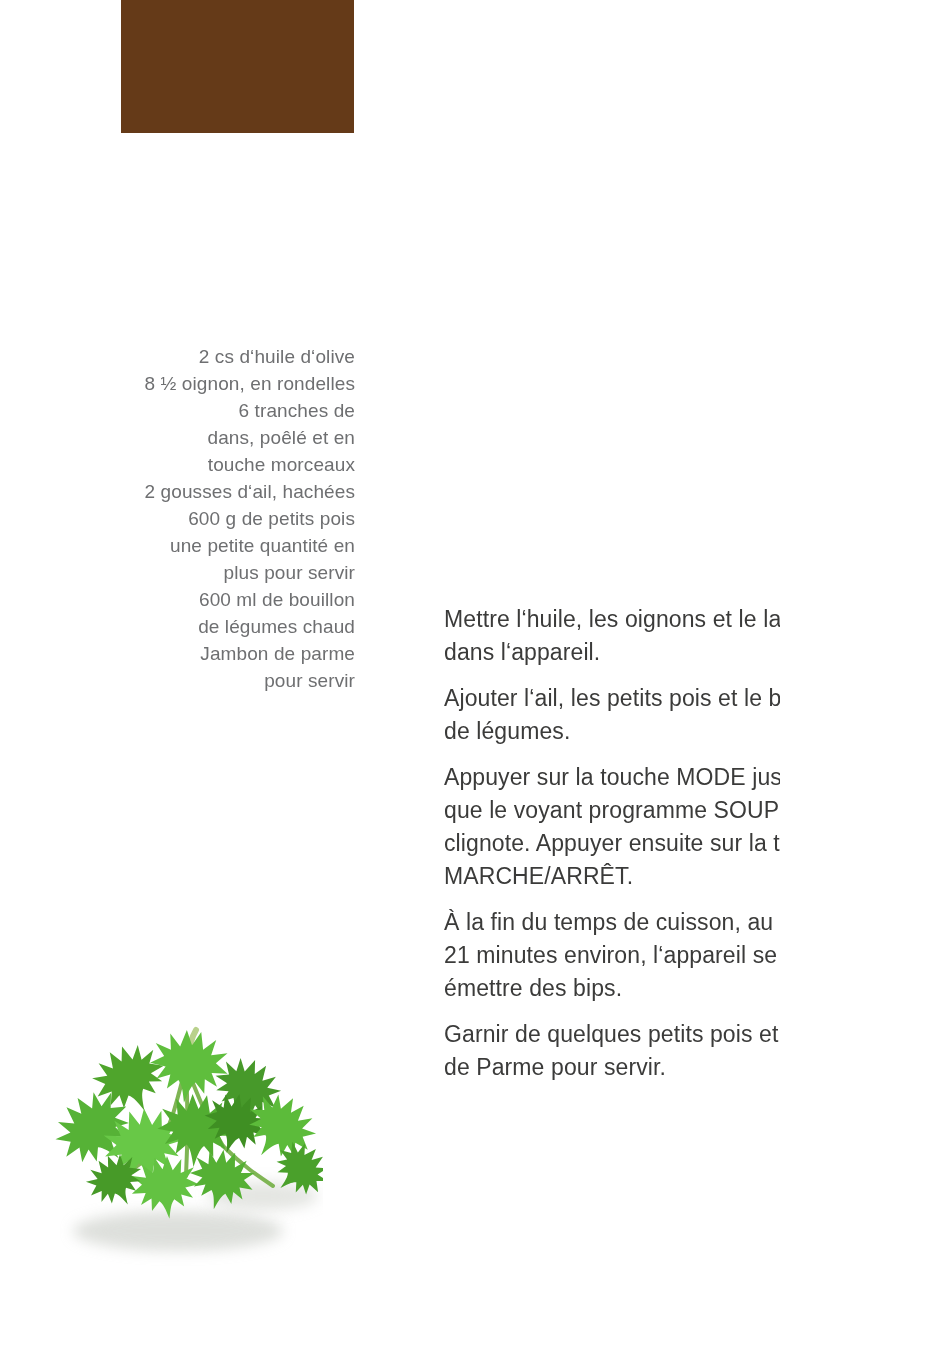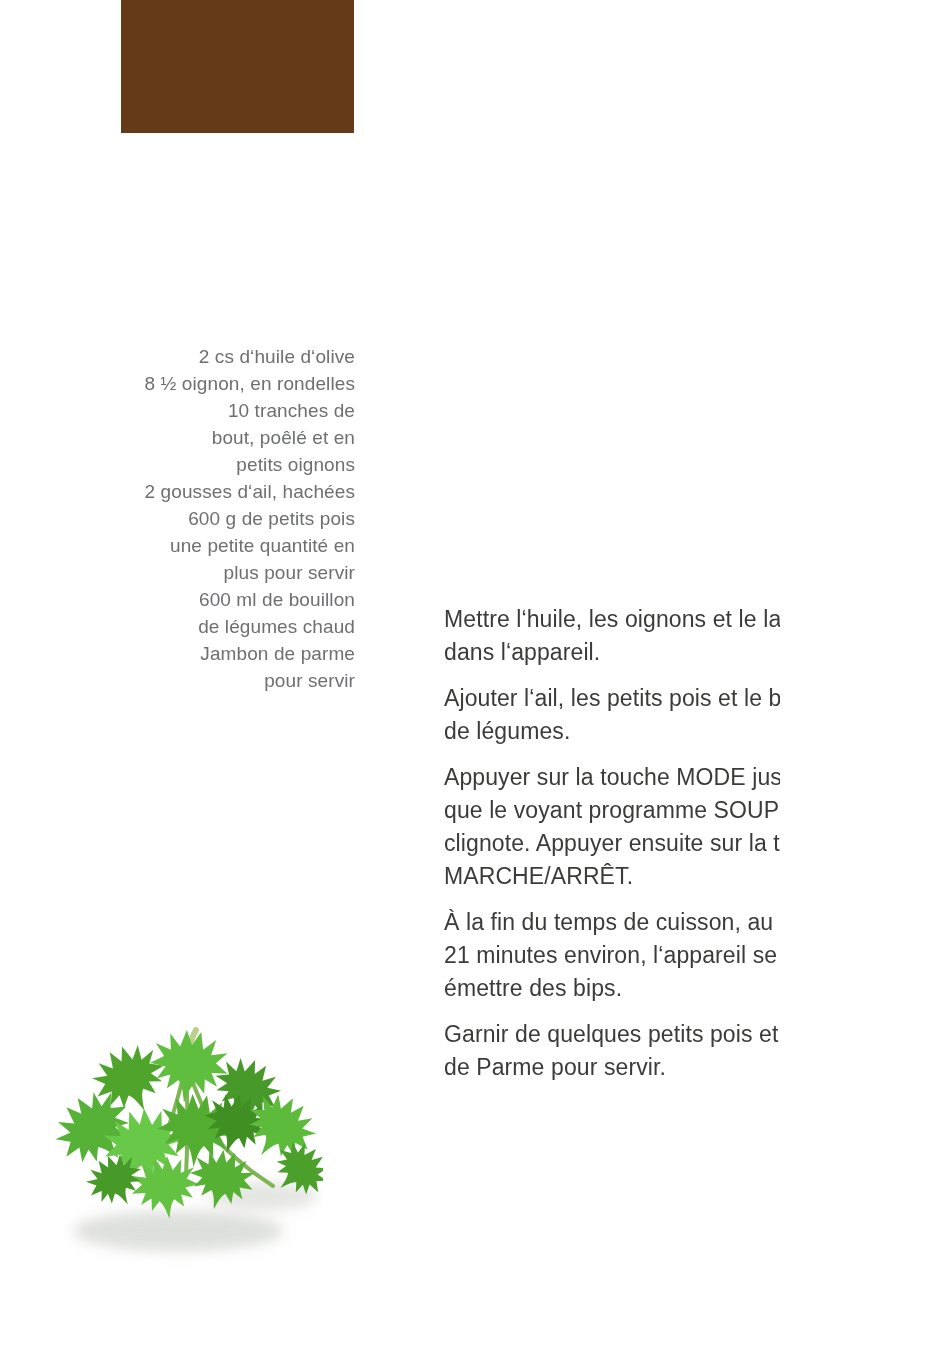--- a/index.html
+++ b/index.html
@@ -66,23 +66,23 @@
 </head>
 <body>
 
 <div class="page">
 
   <div class="brown-block"></div>
 
   <div class="ingredients">
       <div class="ingredient-line">2 cs d‘huile d‘olive</div>
       <div class="ingredient-line">8 ½ oignon, en rondelles</div>
-      <div class="ingredient-line">10 tranches de</div>
-      <div class="ingredient-line">bout, poêlé et en</div>
-      <div class="ingredient-line">petits oignons</div>
+      <div class="ingredient-line">6 tranches de</div>
+      <div class="ingredient-line">dans, poêlé et en</div>
+      <div class="ingredient-line">touche morceaux</div>
       <div class="ingredient-line">2 gousses d‘ail, hachées</div>
       <div class="ingredient-line">600 g de petits pois</div>
       <div class="ingredient-line">une petite quantité en</div>
       <div class="ingredient-line">plus pour servir</div>
       <div class="ingredient-line">600 ml de bouillon</div>
       <div class="ingredient-line">de légumes chaud</div>
       <div class="ingredient-line">Jambon de parme</div>
       <div class="ingredient-line">pour servir</div>
     </div>
 

